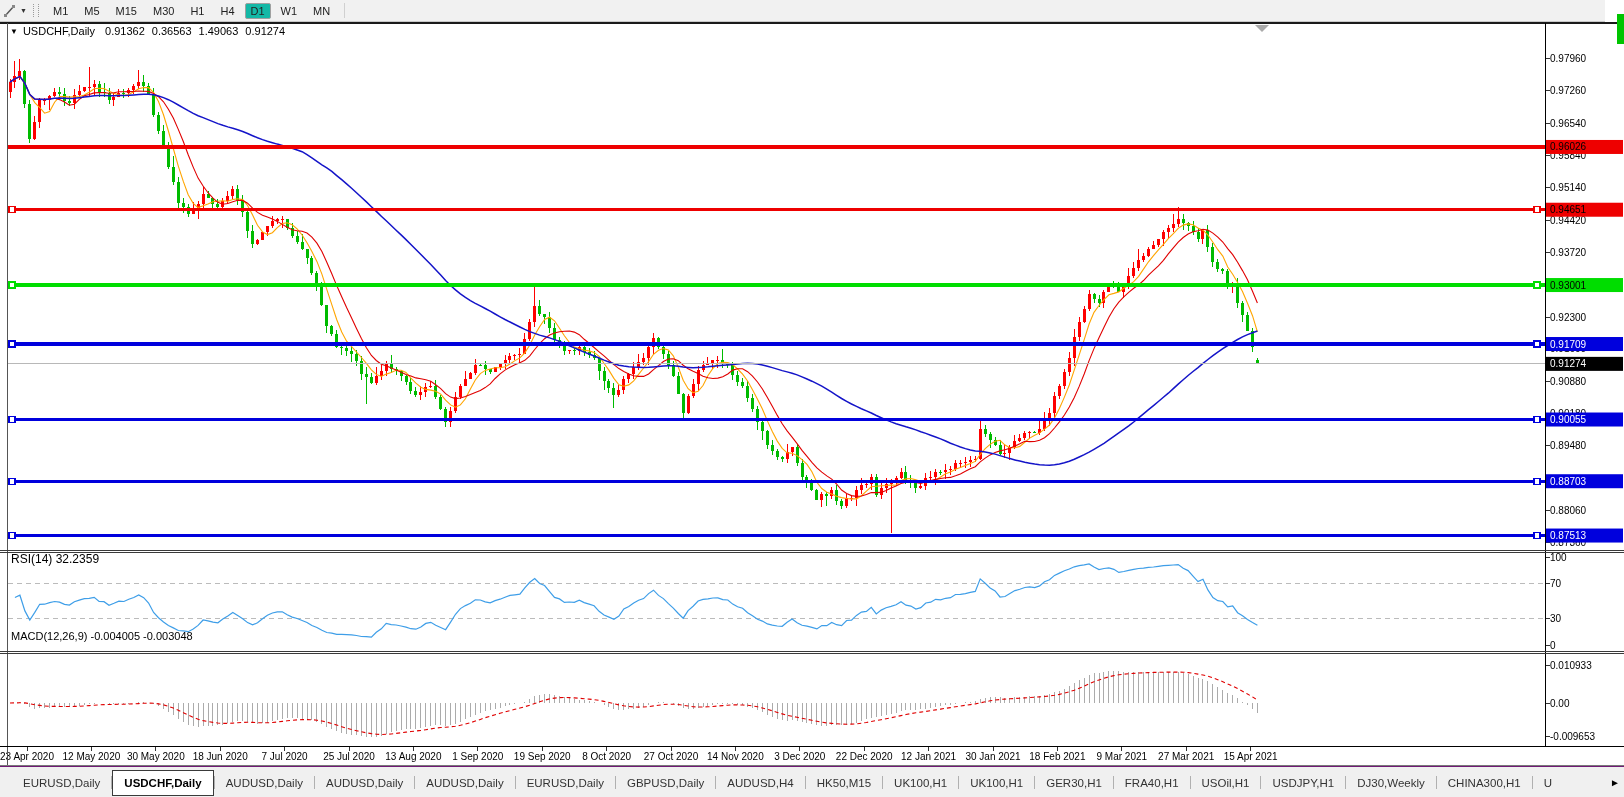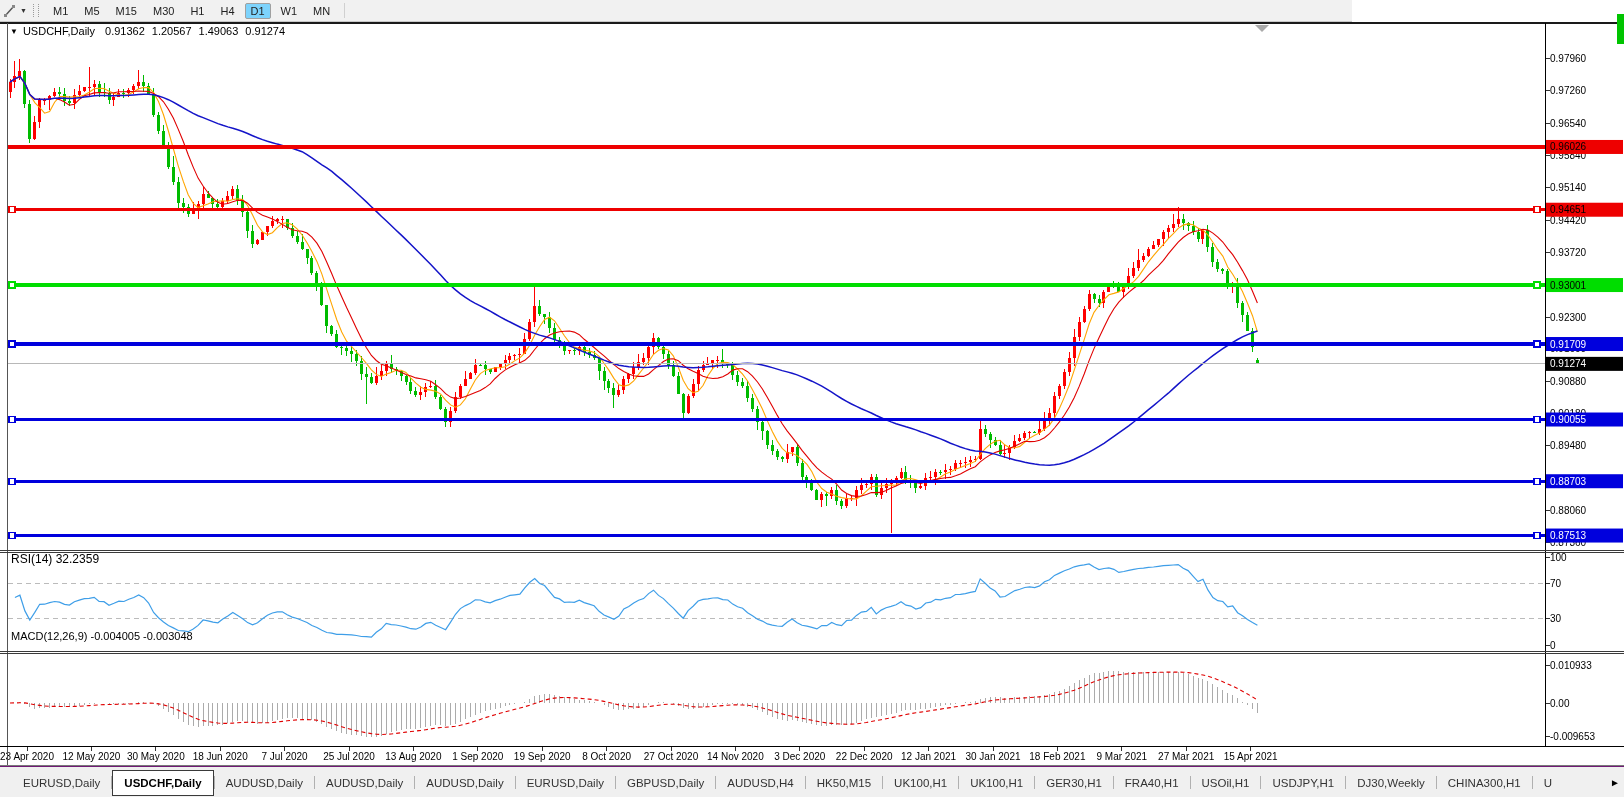--- a/index.html
+++ b/index.html
@@ -1,25 +1,25 @@
 <!DOCTYPE html>
 <html><head>
 <meta charset="utf-8">
 <style>
   html,body{margin:0;padding:0;background:#fff;width:1624px;height:797px;overflow:hidden;
     font-family:"Liberation Sans",sans-serif;}
-  #toolbar{position:absolute;left:0;top:0;width:1352px;height:21px;background:#f1f1f1;
+  #toolbar{position:absolute;left:0;top:0;width:1605px;height:21px;background:#f1f1f1;
     border-bottom:1px solid #c8c8c8;display:flex;align-items:center;z-index:5;}
   .tool-icon{display:flex;align-items:center;margin-left:2px;width:26px;height:18px;}
   .tool-icon svg{display:block}
   .dd-caret{font-size:7px;color:#333;margin-left:2px;}
   .grip{width:4px;height:13px;border-left:1px dotted #9a9a9a;border-right:1px dotted #9a9a9a;margin:0 6px 0 5px;}
   #tf-buttons{display:flex;align-items:center;}
   .tf-btn{font-size:11px;color:#222;padding:1px 5px;margin:0 2px;border:1px solid transparent;border-radius:2px;}
-  .tf-btn.active{background:#7dd3fc;border-color:#a0a0a0;}
+  .tf-btn.active{background:#14b8a6;border-color:#a0a0a0;}
   .tb-sep{width:1px;height:15px;background:#d0d0d0;margin:0 6px;}
   #chart-svg{position:absolute;left:0;top:0;z-index:1;}
   .overlay{position:absolute;z-index:4;color:#000;white-space:nowrap;}
   #chart-title{left:10px;top:25px;font-size:11px;display:flex;align-items:center;}
   #chart-title .caret{font-size:8px;margin-right:5px;}
   #chart-title .sym{margin-right:10px;}
   #chart-title .v{margin-right:7px;}
   #rsi-label{left:11px;top:552px;font-size:12px;}
   #macd-label{left:11px;top:630px;font-size:11px;}
   #scroll-frag{position:absolute;left:1617px;top:14px;width:7px;height:30px;z-index:6;}
@@ -1014,21 +1014,21 @@
       </g>
       <g>
         <polygon points="1255,25 1269,25 1262,32" fill="#aaaaaa"></polygon>
       </g>
     </svg>
 
   <div id="chart-title" class="overlay">
     <span class="caret">▼</span>
     <span class="sym">USDCHF,Daily</span>
     <span class="v">0.91362</span>
-    <span class="v">1.20567</span>
+    <span class="v">0.36563</span>
     <span class="v">1.49063</span>
     <span class="v">0.91274</span>
   </div>
 
   <div id="rsi-label" class="overlay">RSI(14) 32.2359</div>
   <div id="macd-label" class="overlay">MACD(12,26,9) -0.004005 -0.003048</div>
 
   <div id="scroll-frag" style="background: rgb(0, 196, 0);"></div>
 
   <div id="tabbar">

